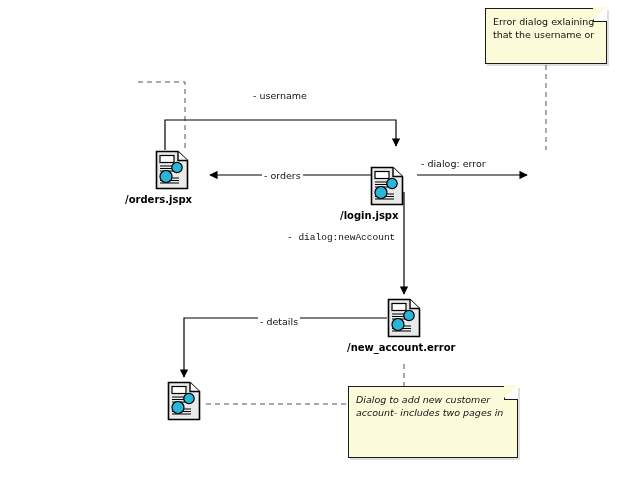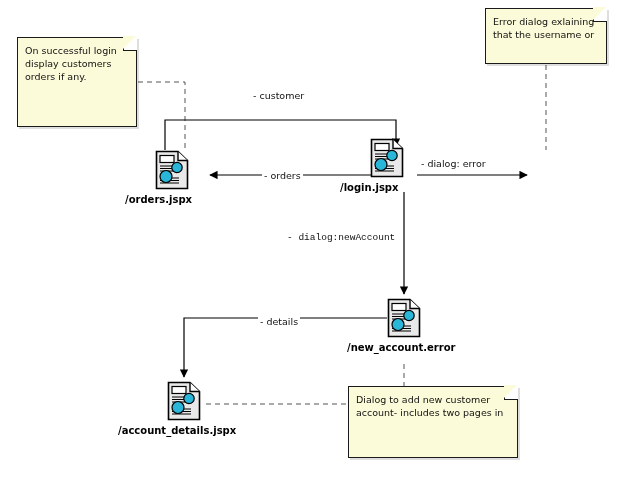--- a/index.html
+++ b/index.html
@@ -84,34 +84,28 @@
 
     <path d="M 380 175 L 210 175" fill="none" stroke="#000" stroke-width="1.2" marker-end="url(#arrow)"></path>
 
     <path d="M 417 175 L 527 175" fill="none" stroke="#000" stroke-width="1.2" marker-end="url(#arrow)"></path>
 
     <path d="M 404 192 L 404 294" fill="none" stroke="#000" stroke-width="1.2" marker-end="url(#arrow)"></path>
 
     <path d="M 387 318 L 184 318 L 184 377" fill="none" stroke="#000" stroke-width="1.2" marker-end="url(#arrow)"></path>
   </svg>
 
-  <div class="note" style="left:17px;top:37px;width:120px;height:90px;">
-    <span class="fold"></span>
-    <div class="note-line">On successful login</div>
-    <div class="note-line">display customers</div>
-    <div class="note-line">orders if any.</div>
-  </div>
 
   <div class="note" style="left:485px;top:8px;width:122px;height:56px;">
     <span class="fold"></span>
     <div class="note-line">Error dialog exlaining</div>
     <div class="note-line">that the username or</div>
   </div>
 
-  <div class="note" style="left:348px;top:386px;width:170px;height:72px;">
+  <div class="note" style="left:348px;top:386px;width:170px;height:72px;font-style:italic;">
     <span class="fold"></span>
     <div class="note-line">Dialog to add new customer</div>
     <div class="note-line">account- includes two pages in</div>
   </div>
 
   <div class="node" style="left:125px;top:150px;width:94px;">
     <div class="pageicon">
       <svg viewBox="0 0 34 40" width="34" height="40" xmlns="http://www.w3.org/2000/svg">
         <path d="M1.5 1.5 H23 L32.5 10.5 V38.5 H1.5 Z" fill="#e9e9e9" stroke="#000" stroke-width="1.6"></path>
         <path d="M23 1.5 V10.5 H32.5" fill="#fdfdfd" stroke="#000" stroke-width="1.4"></path>
@@ -124,21 +118,21 @@
           <line x1="5" y1="30.5" x2="24" y2="30.5"></line>
           <line x1="5" y1="33" x2="24" y2="33"></line>
         </g>
         <circle cx="22" cy="17.5" r="5.2" fill="#29b6d8" stroke="#000" stroke-width="1.2"></circle>
         <circle cx="11" cy="26.5" r="6" fill="#29b6d8" stroke="#000" stroke-width="1.2"></circle>
       </svg>
     </div>
     <div class="label">/orders.jspx</div>
   </div>
 
-  <div class="node" style="left:340px;top:138px;width:94px;">
+  <div class="node" style="left:340px;top:166px;width:94px;">
     <div class="pageicon">
       <svg viewBox="0 0 34 40" width="34" height="40" xmlns="http://www.w3.org/2000/svg">
         <path d="M1.5 1.5 H23 L32.5 10.5 V38.5 H1.5 Z" fill="#e9e9e9" stroke="#000" stroke-width="1.6"></path>
         <path d="M23 1.5 V10.5 H32.5" fill="#fdfdfd" stroke="#000" stroke-width="1.4"></path>
         <rect x="5" y="5.5" width="14" height="7" fill="#fff" stroke="#000" stroke-width="1.2"></rect>
         <g stroke="#000" stroke-width="1">
           <line x1="5" y1="16" x2="19" y2="16"></line>
           <line x1="5" y1="18.5" x2="19" y2="18.5"></line>
           <line x1="5" y1="21" x2="19" y2="21"></line>
           <line x1="5" y1="28" x2="24" y2="28"></line>
@@ -185,24 +179,23 @@
           <line x1="5" y1="18.5" x2="19" y2="18.5"></line>
           <line x1="5" y1="21" x2="19" y2="21"></line>
           <line x1="5" y1="28" x2="24" y2="28"></line>
           <line x1="5" y1="30.5" x2="24" y2="30.5"></line>
           <line x1="5" y1="33" x2="24" y2="33"></line>
         </g>
         <circle cx="22" cy="17.5" r="5.2" fill="#29b6d8" stroke="#000" stroke-width="1.2"></circle>
         <circle cx="11" cy="26.5" r="6" fill="#29b6d8" stroke="#000" stroke-width="1.2"></circle>
       </svg>
     </div>
-    <div class="label">/account_details.jspx</div>
-  </div>
-
-  <div class="elabel" style="left:251px;top:90px;">- customer</div>
+  </div>
+
+  <div class="elabel" style="left:251px;top:90px;">- username</div>
 
   <div class="elabel" style="left:262px;top:170px;">- orders</div>
 
   <div class="elabel" style="left:419px;top:158px;">- dialog: error</div>
 
   <div class="elabel" style="left:285px;top:232px;font-family:Liberation Mono, monospace;">- dialog:newAccount</div>
 
   <div class="elabel" style="left:258px;top:316px;">- details</div>
 
 </div>

